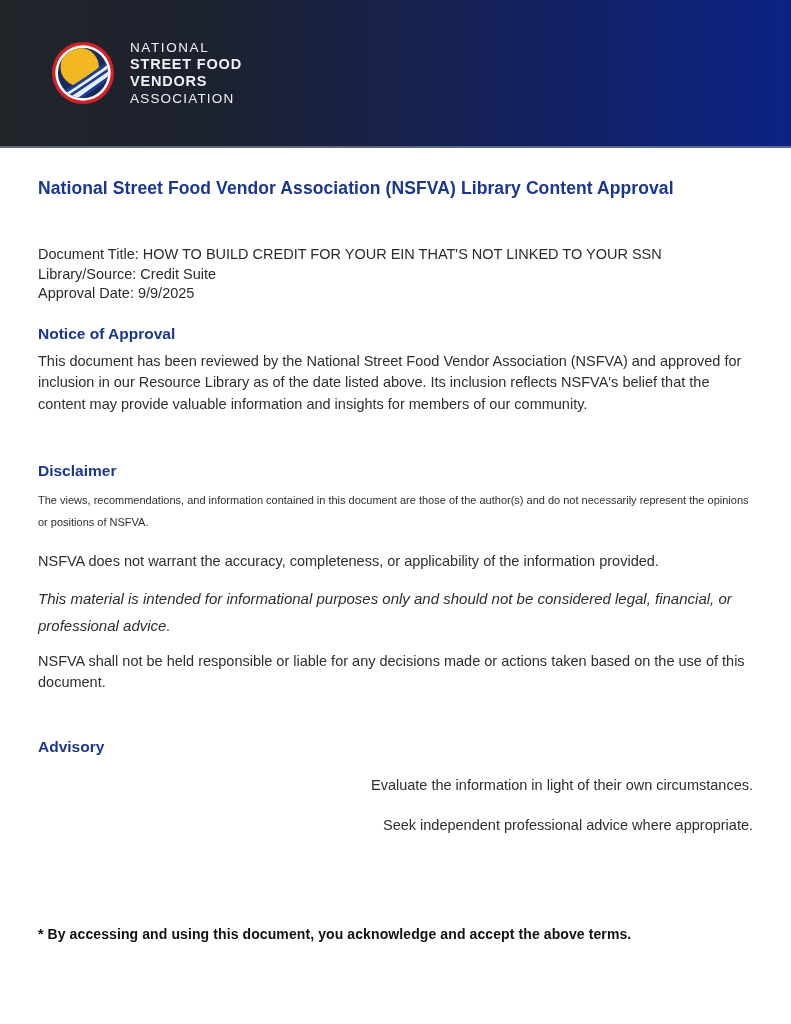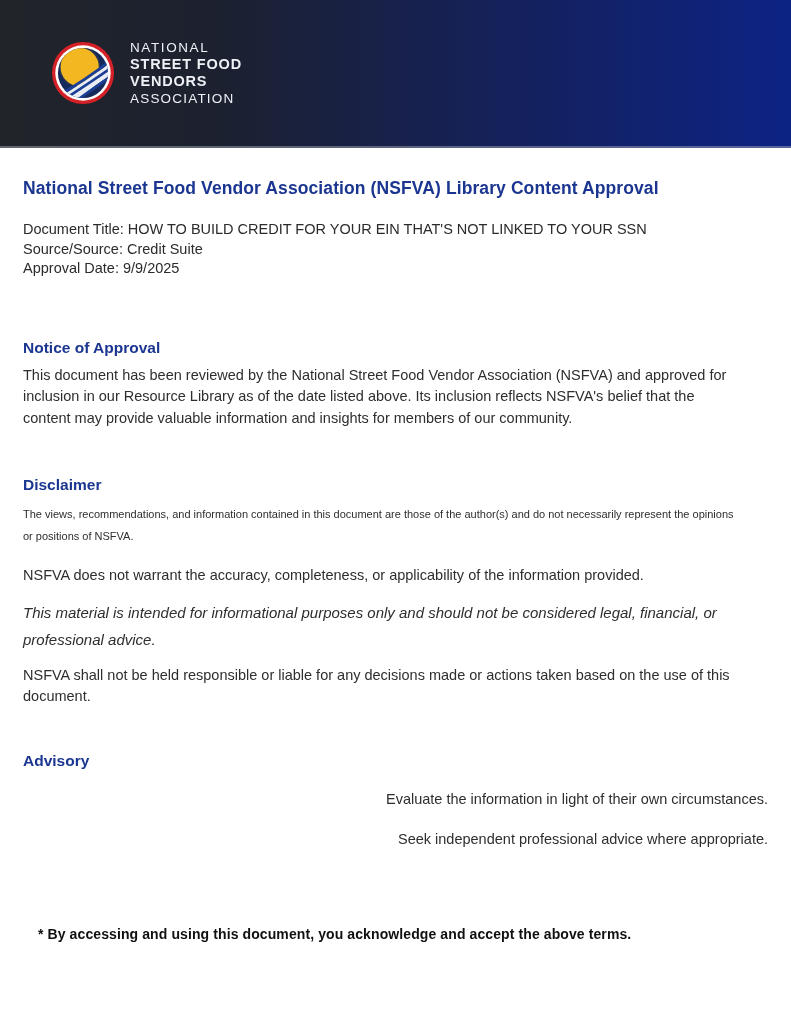--- a/index.html
+++ b/index.html
@@ -17,30 +17,30 @@
     display:flex; align-items:center; padding-left:50px;
     border-bottom:2px solid rgba(150,158,172,0.55);
   }
   .logo-mark { width:66px; height:66px; flex:0 0 auto; display:block; }
   .logo-word { margin-left:14px; color:#eef0f5; }
   .logo-word .lt1 { font-size:13.5px; font-weight:400; letter-spacing:1.6px; line-height:17px; }
   .logo-word .lt2 { font-size:14.5px; font-weight:700; letter-spacing:0.8px; line-height:17px; }
   .logo-word .lt3 { font-size:14.5px; font-weight:700; letter-spacing:0.8px; line-height:17px; }
   .logo-word .lt4 { font-size:13.5px; font-weight:400; letter-spacing:1.2px; line-height:17px; }
   
-  .content { padding:0 23px; }
+  .content { padding:0 38px; }
   .doc-title {
     margin-top:30px; font-size:17.5px; font-weight:700; color:#1b3691;
     letter-spacing:0.1px;
   }
-  .meta { margin-top:21px; font-size:14.5px; line-height:19.5px; color:#2b2b2b; }
+  .meta { margin-top:46px; font-size:14.5px; line-height:19.5px; color:#2b2b2b; }
   .section-heading {
     font-size:15.5px; font-weight:700; color:#1b3691;
   }
-  .h-notice { margin-top:60px; }
+  .h-notice { margin-top:21px; }
   .p-notice { margin-top:8px; font-size:14.5px; line-height:21.5px; max-width:705px; }
   .h-disclaimer { margin-top:47px; }
   .p-d1 { margin-top:10px; font-size:11px; line-height:21.5px; max-width:712px; }
   .p-d2 { margin-top:18px; font-size:14.5px; line-height:21.5px; max-width:712px; }
   .p-d3 { margin-top:12px; font-size:15px; line-height:27px;  max-width:712px;font-style:italic; }
   .p-d4 { margin-top:12px; font-size:14.5px; line-height:21.5px; max-width:712px; }
   .h-advisory { margin-top:44px; }
   .p-adv-intro { margin-top:20px; font-size:14.5px; line-height:21px; }
   .p-adv { margin-top:19px; font-size:14.5px; line-height:21px;text-align:right; }
   .footer-terms {
@@ -84,21 +84,21 @@
   <div class="content">
 
     <h1 class="doc-title">National Street Food Vendor Association (NSFVA) Library Content Approval</h1>
 
     <div class="meta">
       <p>
         <span>Document Title:</span>
         <span>HOW TO BUILD CREDIT FOR YOUR EIN THAT'S NOT LINKED TO YOUR SSN</span>
       </p>
       <p>
-        <span>Source/Source:</span>
+        <span>Library/Source:</span>
         <span>Credit Suite</span>
       </p>
       <p>
         <span>Approval Date:</span>
         <span>9/9/2025</span>
       </p>
     </div>
 
     <h2 class="section-heading h-notice">Notice of Approval</h2>
     <p class="p-notice">This document has been reviewed by the National Street Food Vendor Association (NSFVA) and approved for inclusion in our Resource Library as of the date listed above. Its inclusion reflects NSFVA's belief that the content may provide valuable information and insights for members of our community.</p>

